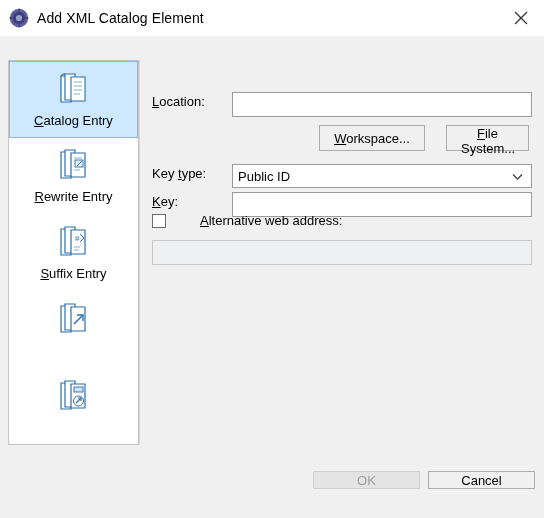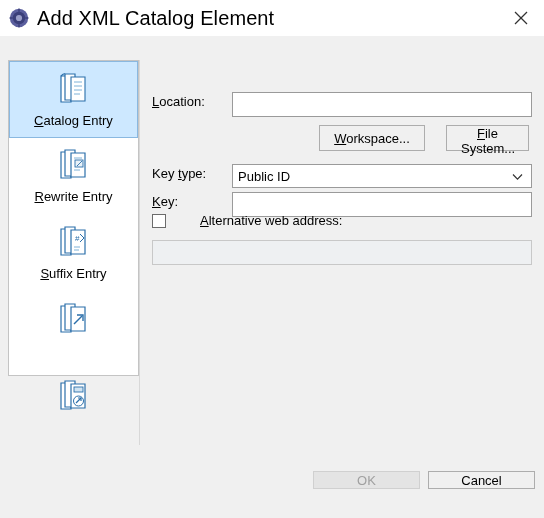--- a/index.html
+++ b/index.html
@@ -32,21 +32,21 @@
     align-items: center;
   }
   .title-icon {
     width: 20px; height: 20px;
     margin-left: 9px;
     margin-right: 8px;
     flex: 0 0 auto;
     position: relative;
   }
   .title-text {
-    font-size: 20px;
+    font-size: 14px;
     color: #000;
     letter-spacing: 0.1px;
   }
   .close-btn {
     position: absolute;
     right: 0; top: 0;
     width: 46px; height: 36px;
     display: flex;
     align-items: center;
     justify-content: center;
@@ -60,21 +60,21 @@
     left: 0; top: 36px;
     width: 544px;
     height: 418px;
     background: #f0f0f0;
   }
   
   .navlist {
     position: absolute;
     left: 8px; top: 24px;
     width: 131px;
-    height: 316px;
+    height: 385px;
     background: #ffffff;
     border: 1px solid #c4c4c4;
     box-sizing: border-box;
   }
   .nav-item {
     position: relative;
     width: 129px;
     height: 77px;
     box-sizing: border-box;
     display: flex;

